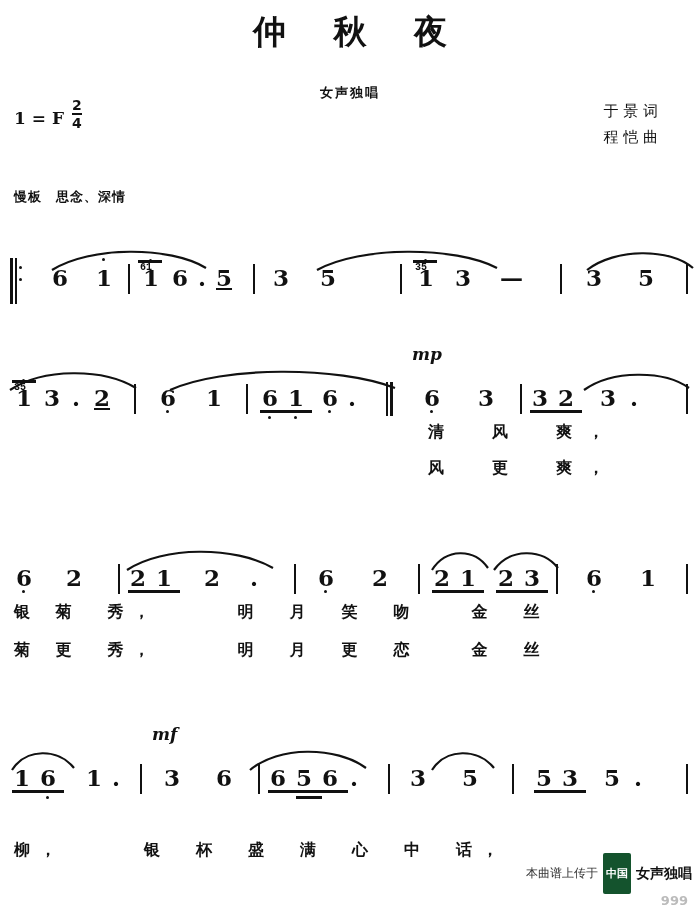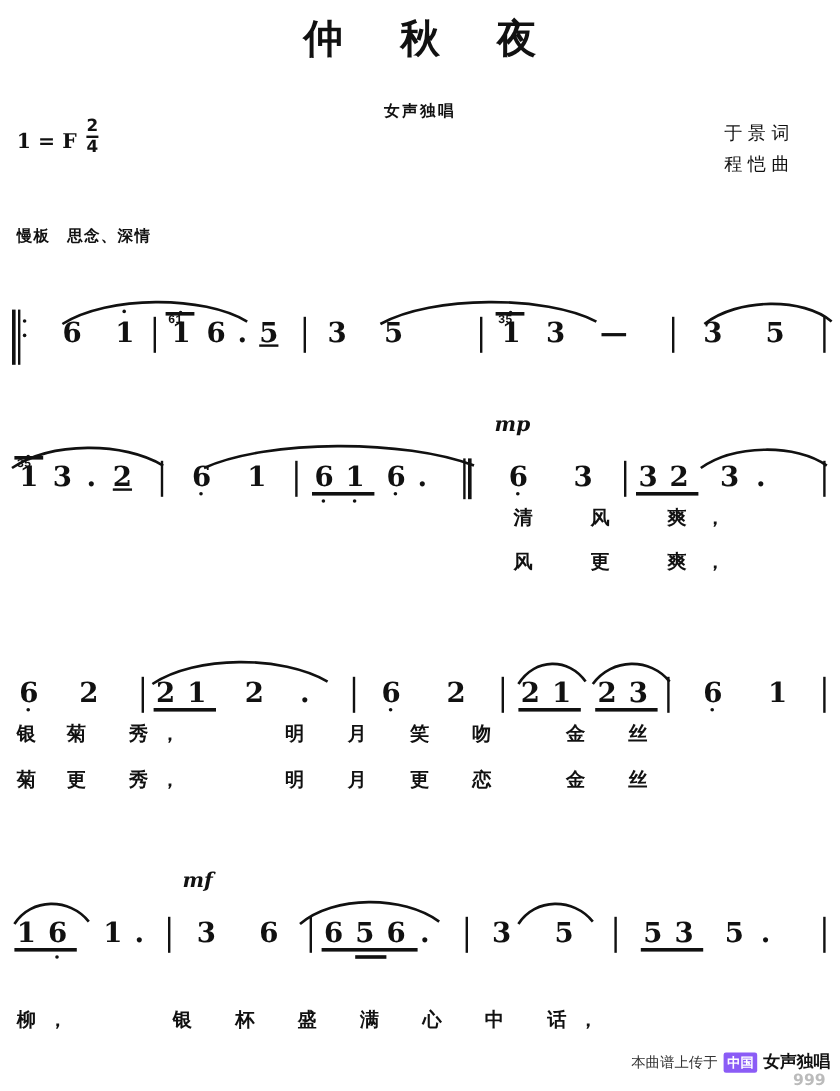--- a/index.html
+++ b/index.html
@@ -102,23 +102,23 @@
     font-family:"DejaVu Serif","Liberation Serif",serif;
     white-space:pre;
   }
   .footer{
     position:absolute;bottom:14px;right:8px;
     display:flex;align-items:center;gap:5px;
     font-size:12px;color:#333;
   }
   .footer .mark{
     display:inline-block;
-    background:#8b5cf6;color:#fff;
+    background:#14532d;color:#fff;
     font-size:11px;font-weight:bold;
-    padding:1px 3px;border-radius:2px;
+    padding:13px 3px;border-radius:2px;
   }
   .footer .site{font-size:14px;font-weight:bold;color:#111;}
   .pagenum{
     position:absolute;bottom:0px;right:12px;
     font-size:13px;font-weight:bold;color:#bbb;
   }
 </style>
 </head>
 <body>
 

